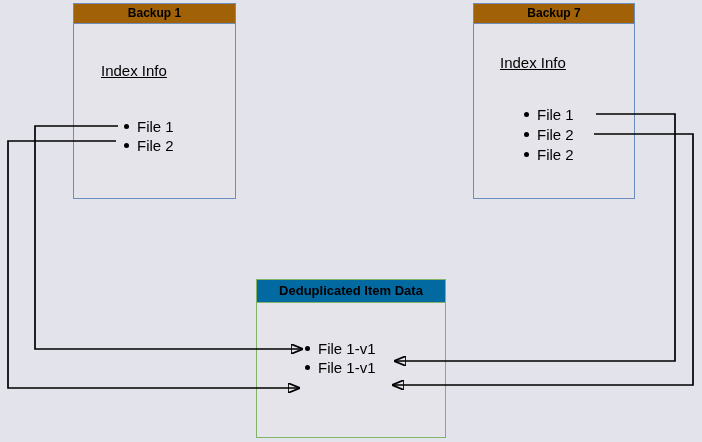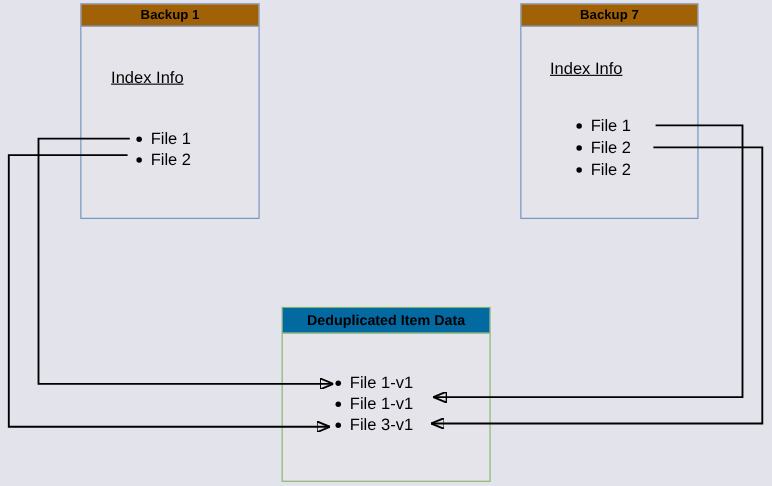--- a/index.html
+++ b/index.html
@@ -111,24 +111,20 @@
     <div class="hdr">Deduplicated Item Data</div>
     <div class="list">
       <div class="li">
         <span class="dot"></span>
         <span>File 1-v1</span>
       </div>
       <div class="li">
         <span class="dot"></span>
         <span>File 1-v1</span>
       </div>
-      <div class="li">
-        <span class="dot"></span>
-        <span>File 3-v1</span>
-      </div>
     </div>
   </div>
 
   <svg class="wires" viewBox="0 0 702 442" xmlns="http://www.w3.org/2000/svg">
     <defs>
       <marker id="arrow" viewBox="0 0 12 10" refX="12" refY="5" markerWidth="12" markerHeight="10" markerUnits="userSpaceOnUse" orient="auto">
         <path d="M0,0 L12,5 L0,10 Z" fill="#000" stroke="none"></path>
       </marker>
     </defs>
     <path d="M118,126 H35 V349 H303" marker-end="url(#arrow)"></path>

